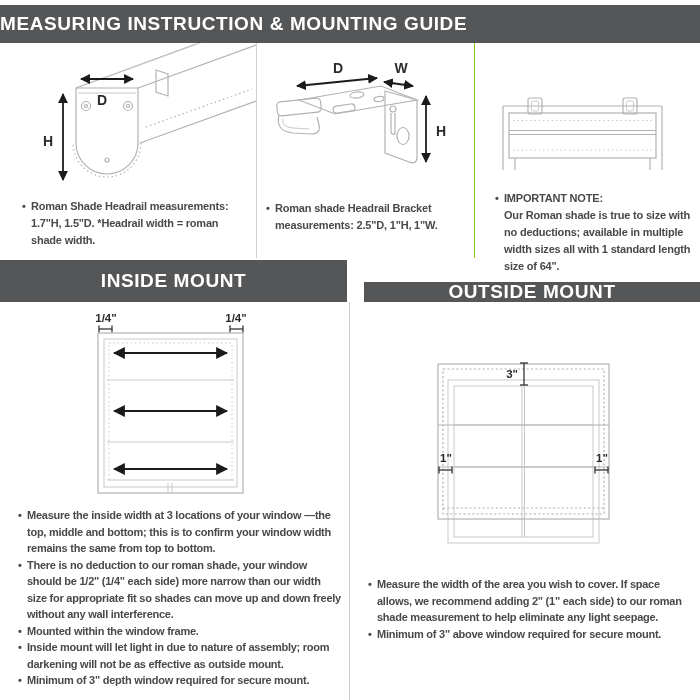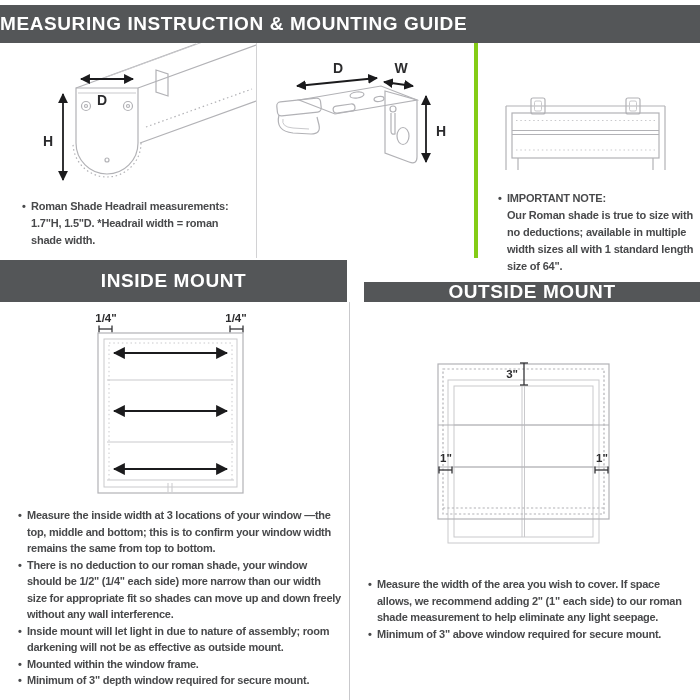--- a/index.html
+++ b/index.html
@@ -8,21 +8,21 @@
   
   .main-header{margin-top:5px;height:38px;background:#545658;display:flex;
                align-items:center;}
   .main-header h1{margin:0;font-size:19px;font-weight:bold;color:#ffffff;
                   letter-spacing:0.6px;}
   
   .top-panels{display:flex;height:215px;}
   .panel{box-sizing:border-box;}
   .panel-1{width:256px;}
   .panel-2{width:218px;border-left:1px solid #d2d2d4;}
-  .panel-3{width:226px;border-left:4px solid #84cc16;}
+  .panel-3{width:226px;border-left:1px solid #84cc16;}
   .panel svg{display:block;}
   
   ul.caption{margin:0;padding:0;list-style:none;font-size:11px;font-weight:bold;
              line-height:17px;letter-spacing:-0.2px;color:#48494b;}
   ul.caption li{position:relative;padding-left:9px;}
   ul.caption li::before{content:"\2022";position:absolute;left:0;top:0;}
   .cap-1{padding-left:22px !important;width:222px;}
   .cap-2{padding-left:9px !important;width:204px;}
   .cap-3{padding-left:20px !important;width:206px;}
   
@@ -132,20 +132,23 @@
         <text class="lbl-lg" x="81" y="30" text-anchor="middle">D</text>
         <g>
           <line class="dim" x1="127" y1="39" x2="156" y2="43" marker-start="url(#p2a)" marker-end="url(#p2a)"></line>
         </g>
         <text class="lbl-lg" x="144" y="30" text-anchor="middle">W</text>
         <g>
           <line class="dim" x1="169" y1="53" x2="169" y2="119" marker-start="url(#p2a)" marker-end="url(#p2a)"></line>
         </g>
         <text class="lbl-lg" x="179" y="93" text-anchor="start">H</text>
       </svg>
+      <ul class="caption cap-2">
+        <li>Roman shade Headrail Bracket measurements: 2.5"D, 1"H, 1"W.</li>
+      </ul>
     </div>
 
     <div class="panel panel-3">
       <svg width="226" height="147" viewBox="0 0 226 147">
         <g>
           <line class="lite" x1="28" y1="63" x2="28" y2="127"></line>
           <line class="lite" x1="187" y1="63" x2="187" y2="127"></line>
           <line class="lite" x1="28" y1="63" x2="187" y2="63"></line>
           <line class="lite" x1="40" y1="115" x2="40" y2="127"></line>
           <line class="lite" x1="175" y1="115" x2="175" y2="127"></line>
@@ -219,22 +222,22 @@
         </g>
         <g>
           <line class="dimthick" x1="114" y1="43" x2="227" y2="43" marker-start="url(#ima)" marker-end="url(#ima)"></line>
           <line class="dimthick" x1="114" y1="101" x2="227" y2="101" marker-start="url(#ima)" marker-end="url(#ima)"></line>
           <line class="dimthick" x1="114" y1="159" x2="227" y2="159" marker-start="url(#ima)" marker-end="url(#ima)"></line>
         </g>
       </svg>
       <ul class="bullets">
         <li>Measure the inside width at 3 locations of your window —the top, middle and bottom; this is to confirm your window width remains the same from top to bottom.</li>
         <li>There is no deduction to our roman shade, your window should be 1/2" (1/4" each side) more narrow than our width size for appropriate fit so shades can move up and down freely without any wall interference.</li>
+        <li>Mounted within the window frame.</li>
         <li>Inside mount will let light in due to nature of assembly; room darkening will not be as effective as outside mount.</li>
-        <li>Mounted within the window frame.</li>
         <li>Minimum of 3" depth window required for secure mount.</li>
       </ul>
     </div>
 
     <div class="col-right">
       <svg width="350" height="195" viewBox="0 0 350 195">
         <g>
           <rect class="liter" x="98" y="25" width="151" height="163" stroke-width="1.4" fill="none"></rect>
           <rect class="liter" x="104" y="31" width="139" height="151"></rect>
           <line class="liter" x1="172" y1="31" x2="172" y2="182"></line>

